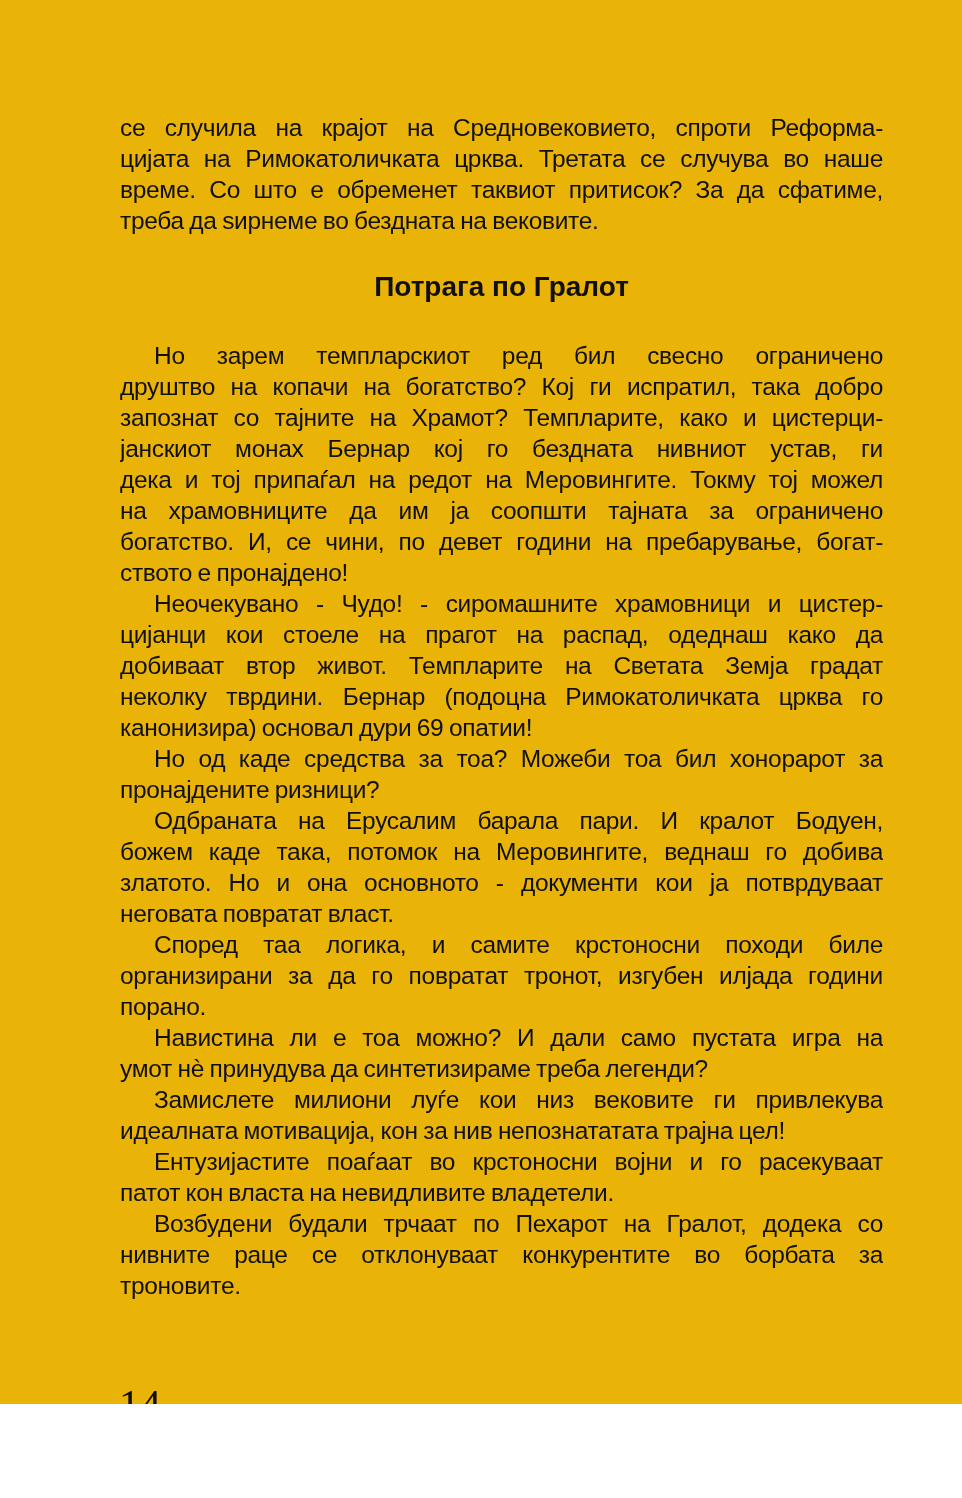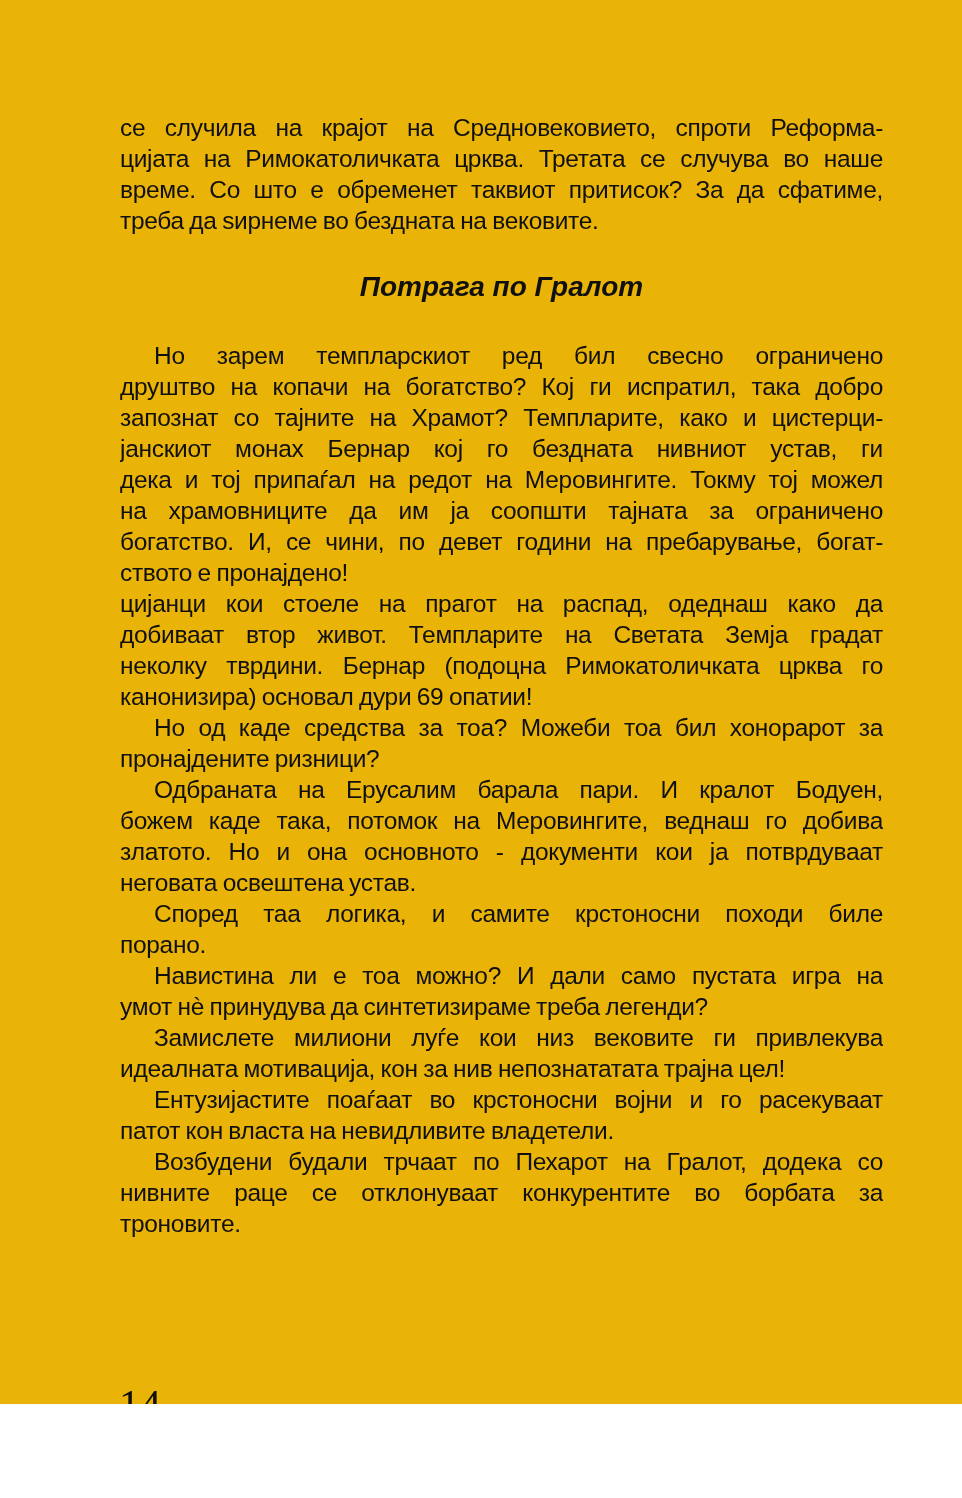--- a/index.html
+++ b/index.html
@@ -35,21 +35,20 @@
   .ind { text-indent: 34px; }
   .heading {
     font-weight: 700;
     font-size: 28px;
     line-height: 34px;
     letter-spacing: 0;
     word-spacing: 0;
     text-align: left;
     text-align-last: center;
     margin: 34px 0 36px 0;
-    font-style: italic;
   }
   .pagenum {
     position: absolute;
     left: 119px;
     top: 1388px;
     font-family: "Liberation Serif", serif;
     font-size: 42px;
     line-height: 34px;
     color: #101010;
   }
@@ -74,40 +73,42 @@
       <div class="ln">друштво на копачи на богатство? Кој ги испратил, така добро</div>
       <div class="ln">запознат со тајните на Храмот? Темпларите, како и цистерци-</div>
       <div class="ln">јанскиот монах Бернар кој го бездната нивниот устав, ги</div>
       <div class="ln">дека и тој припаѓал на редот на Меровингите. Токму тој можел</div>
       <div class="ln">на храмовниците да им ја соопшти тајната за ограничено</div>
       <div class="ln">богатство. И, се чини, по девет години на пребарување, богат-</div>
       <div class="ln last">ството е пронајдено!</div>
     </div>
 
     <div class="para">
+      <div class="ln ind">Неочекувано - Чудо! - сиромашните храмовници и цистер-</div>
       <div class="ln">цијанци кои стоеле на прагот на распад, одеднаш како да</div>
       <div class="ln">добиваат втор живот. Темпларите на Светата Земја градат</div>
       <div class="ln">неколку тврдини. Бернар (подоцна Римокатоличката црква го</div>
       <div class="ln last">канонизира) основал дури 69 опатии!</div>
     </div>
 
     <div class="para">
       <div class="ln ind">Но од каде средства за тоа? Можеби тоа бил хонорарот за</div>
       <div class="ln last">пронајдените ризници?</div>
     </div>
 
     <div class="para">
       <div class="ln ind">Одбраната на Ерусалим барала пари. И кралот Бодуен,</div>
       <div class="ln">божем каде така, потомок на Меровингите, веднаш го добива</div>
       <div class="ln">златото. Но и она основното - документи кои ја потврдуваат</div>
-      <div class="ln last">неговата освештена устав.</div>
+      <div class="ln last">неговата повратат власт.</div>
     </div>
 
     <div class="para">
       <div class="ln ind">Според таа логика, и самите крстоносни походи биле</div>
+      <div class="ln">организирани за да го повратат тронот, изгубен илјада години</div>
       <div class="ln last">порано.</div>
     </div>
 
     <div class="para">
       <div class="ln ind">Навистина ли е тоа можно? И дали само пустата игра на</div>
       <div class="ln last">умот нѐ принудува да синтетизираме треба легенди?</div>
     </div>
 
     <div class="para">
       <div class="ln ind">Замислете милиони луѓе кои низ вековите ги привлекува</div>

